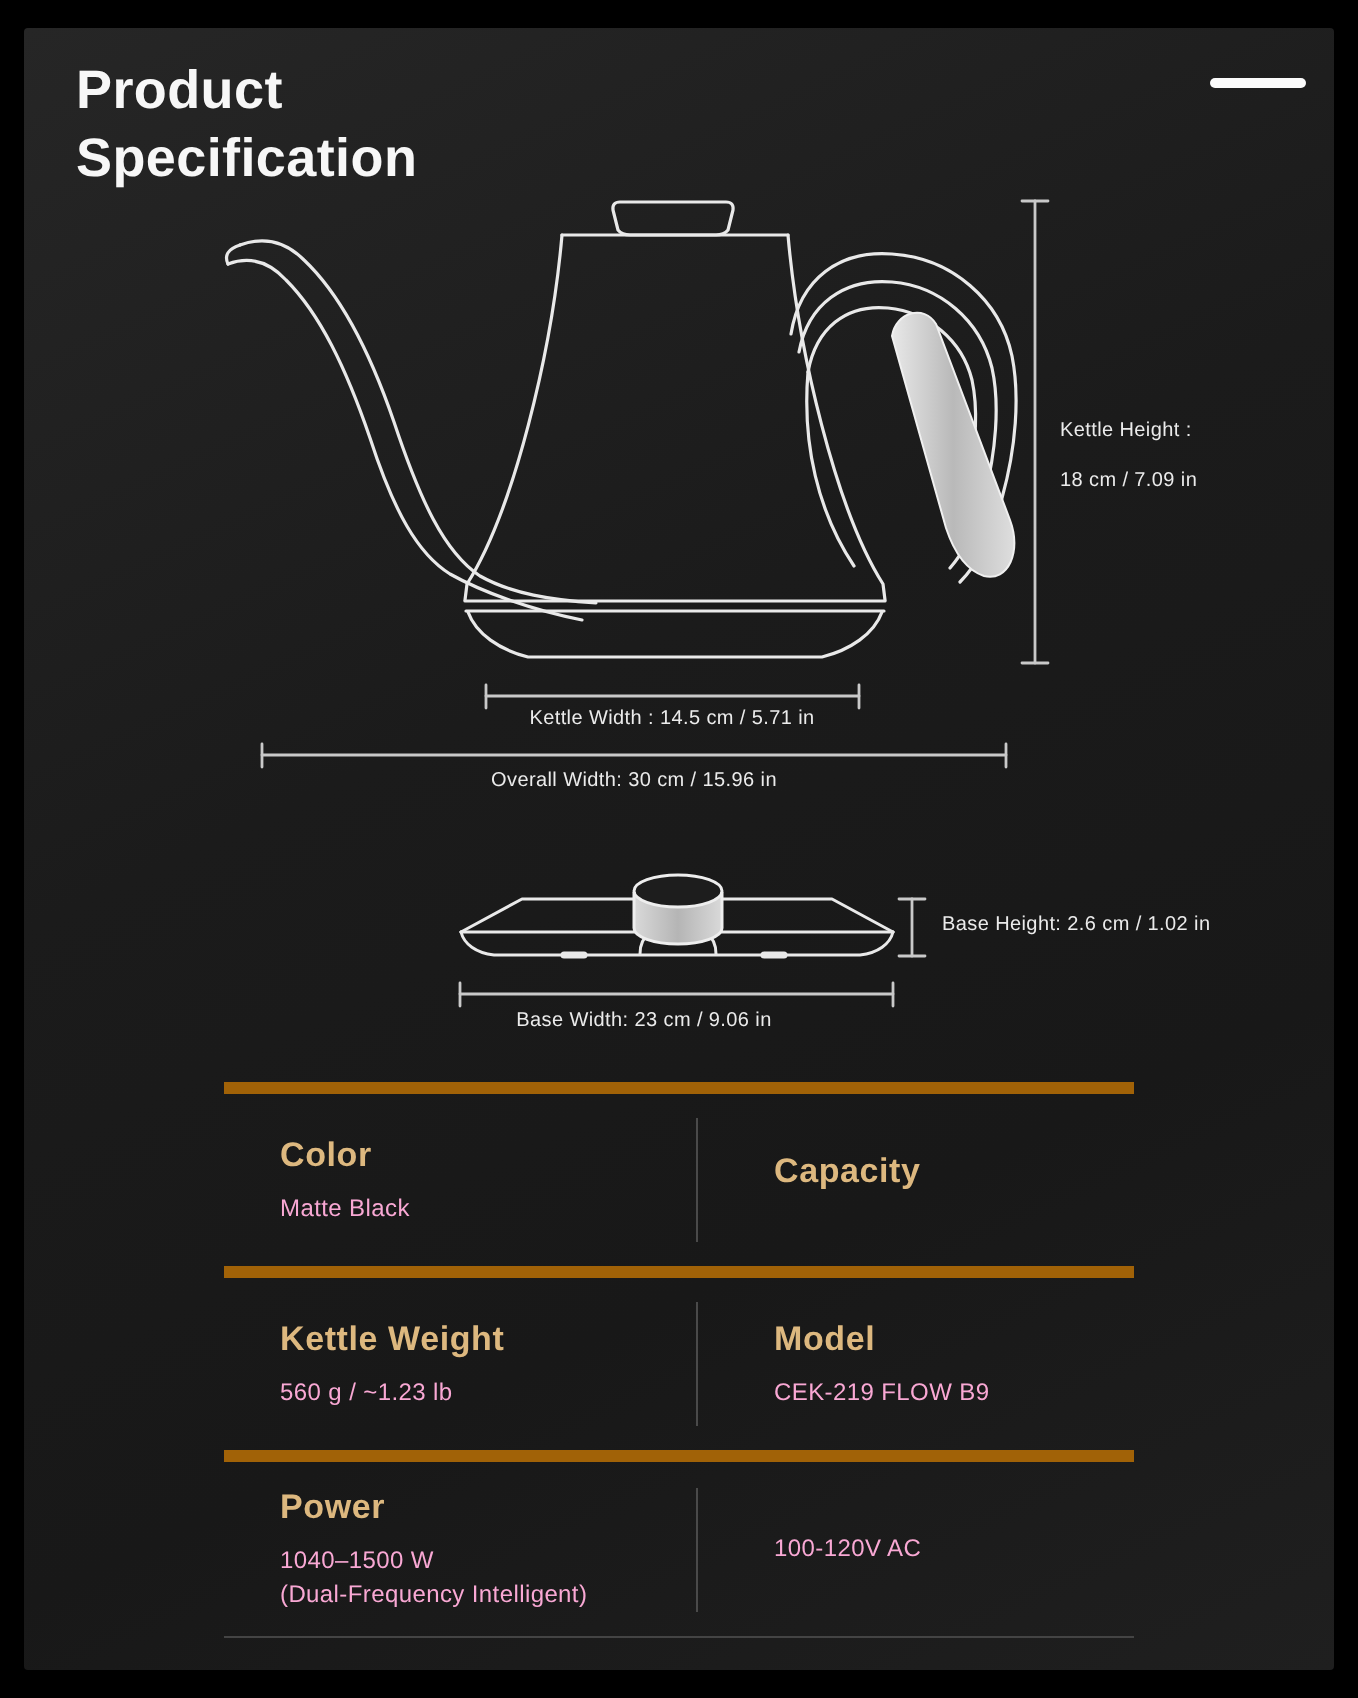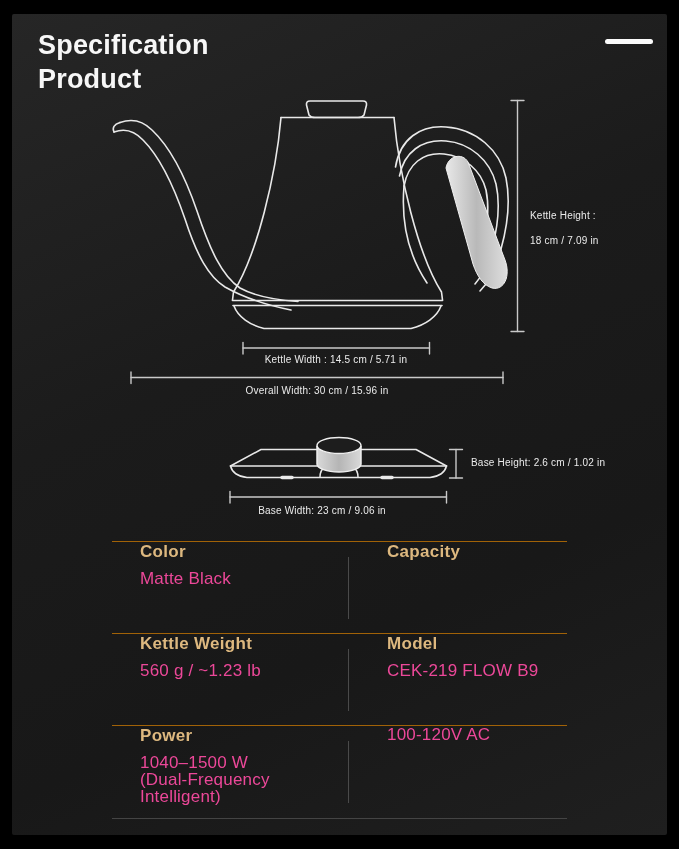--- a/index.html
+++ b/index.html
@@ -28,41 +28,41 @@
   .lbl-kettle-height{left:530px;top:203px;line-height:25px;}
   .lbl-kettle-width{left:186px;top:354px;width:300px;text-align:center;}
   .lbl-overall-width{left:167px;top:385px;width:300px;text-align:center;}
   .lbl-base-height{left:471px;top:457px;}
   .lbl-base-width{left:172px;top:505px;width:300px;text-align:center;}
   .spec-table{
     position:absolute;left:112px;top:541px;width:455px;
     border-bottom:1px solid #444;
   }
   .spec-row{
-    display:flex;align-items:flex-start;border-top:1px solid #a16207;box-sizing:border-box;
+    display:flex;align-items:center;border-top:6px solid #a16207;box-sizing:border-box;
   }
   .spec-row.r1,.spec-row.r2{height:92px;}
   .spec-row.r3{height:93px;}
   .spec-cell{display:flex;flex-direction:column;justify-content:center;box-sizing:border-box;}
   .spec-cell.c1{width:236px;padding-left:28px;}
   .spec-cell.c2{flex:1;padding-left:38px;}
   .vdivider{width:1px;background:#4a4a4a;align-self:center;height:62px;}
   .spec-label{
     color:#ddb87f;font-size:17px;font-weight:bold;letter-spacing:.3px;margin-bottom:8px;
   }
-  .spec-value{color:#ec4899;font-size:17px;line-height:17px;letter-spacing:.2px;}
+  .spec-value{color:#f9a8d4;font-size:12px;line-height:17px;letter-spacing:.2px;}
 </style>
 </head>
 <body>
 
 <div class="frame"></div>
 
 <div class="title">
+  <div>Product</div>
   <div>Specification</div>
-  <div>Product</div>
 </div>
 
 <div class="corner-dash"></div>
 
 <svg class="lineart" width="679" height="849" viewBox="0 0 679 849">
   <defs>
     <linearGradient id="gripGrad" x1="0" y1="0" x2="1" y2="0">
       <stop offset="0" stop-color="#e8e8e8"></stop>
       <stop offset="0.5" stop-color="#b9b9b9"></stop>
       <stop offset="1" stop-color="#dedede"></stop>

